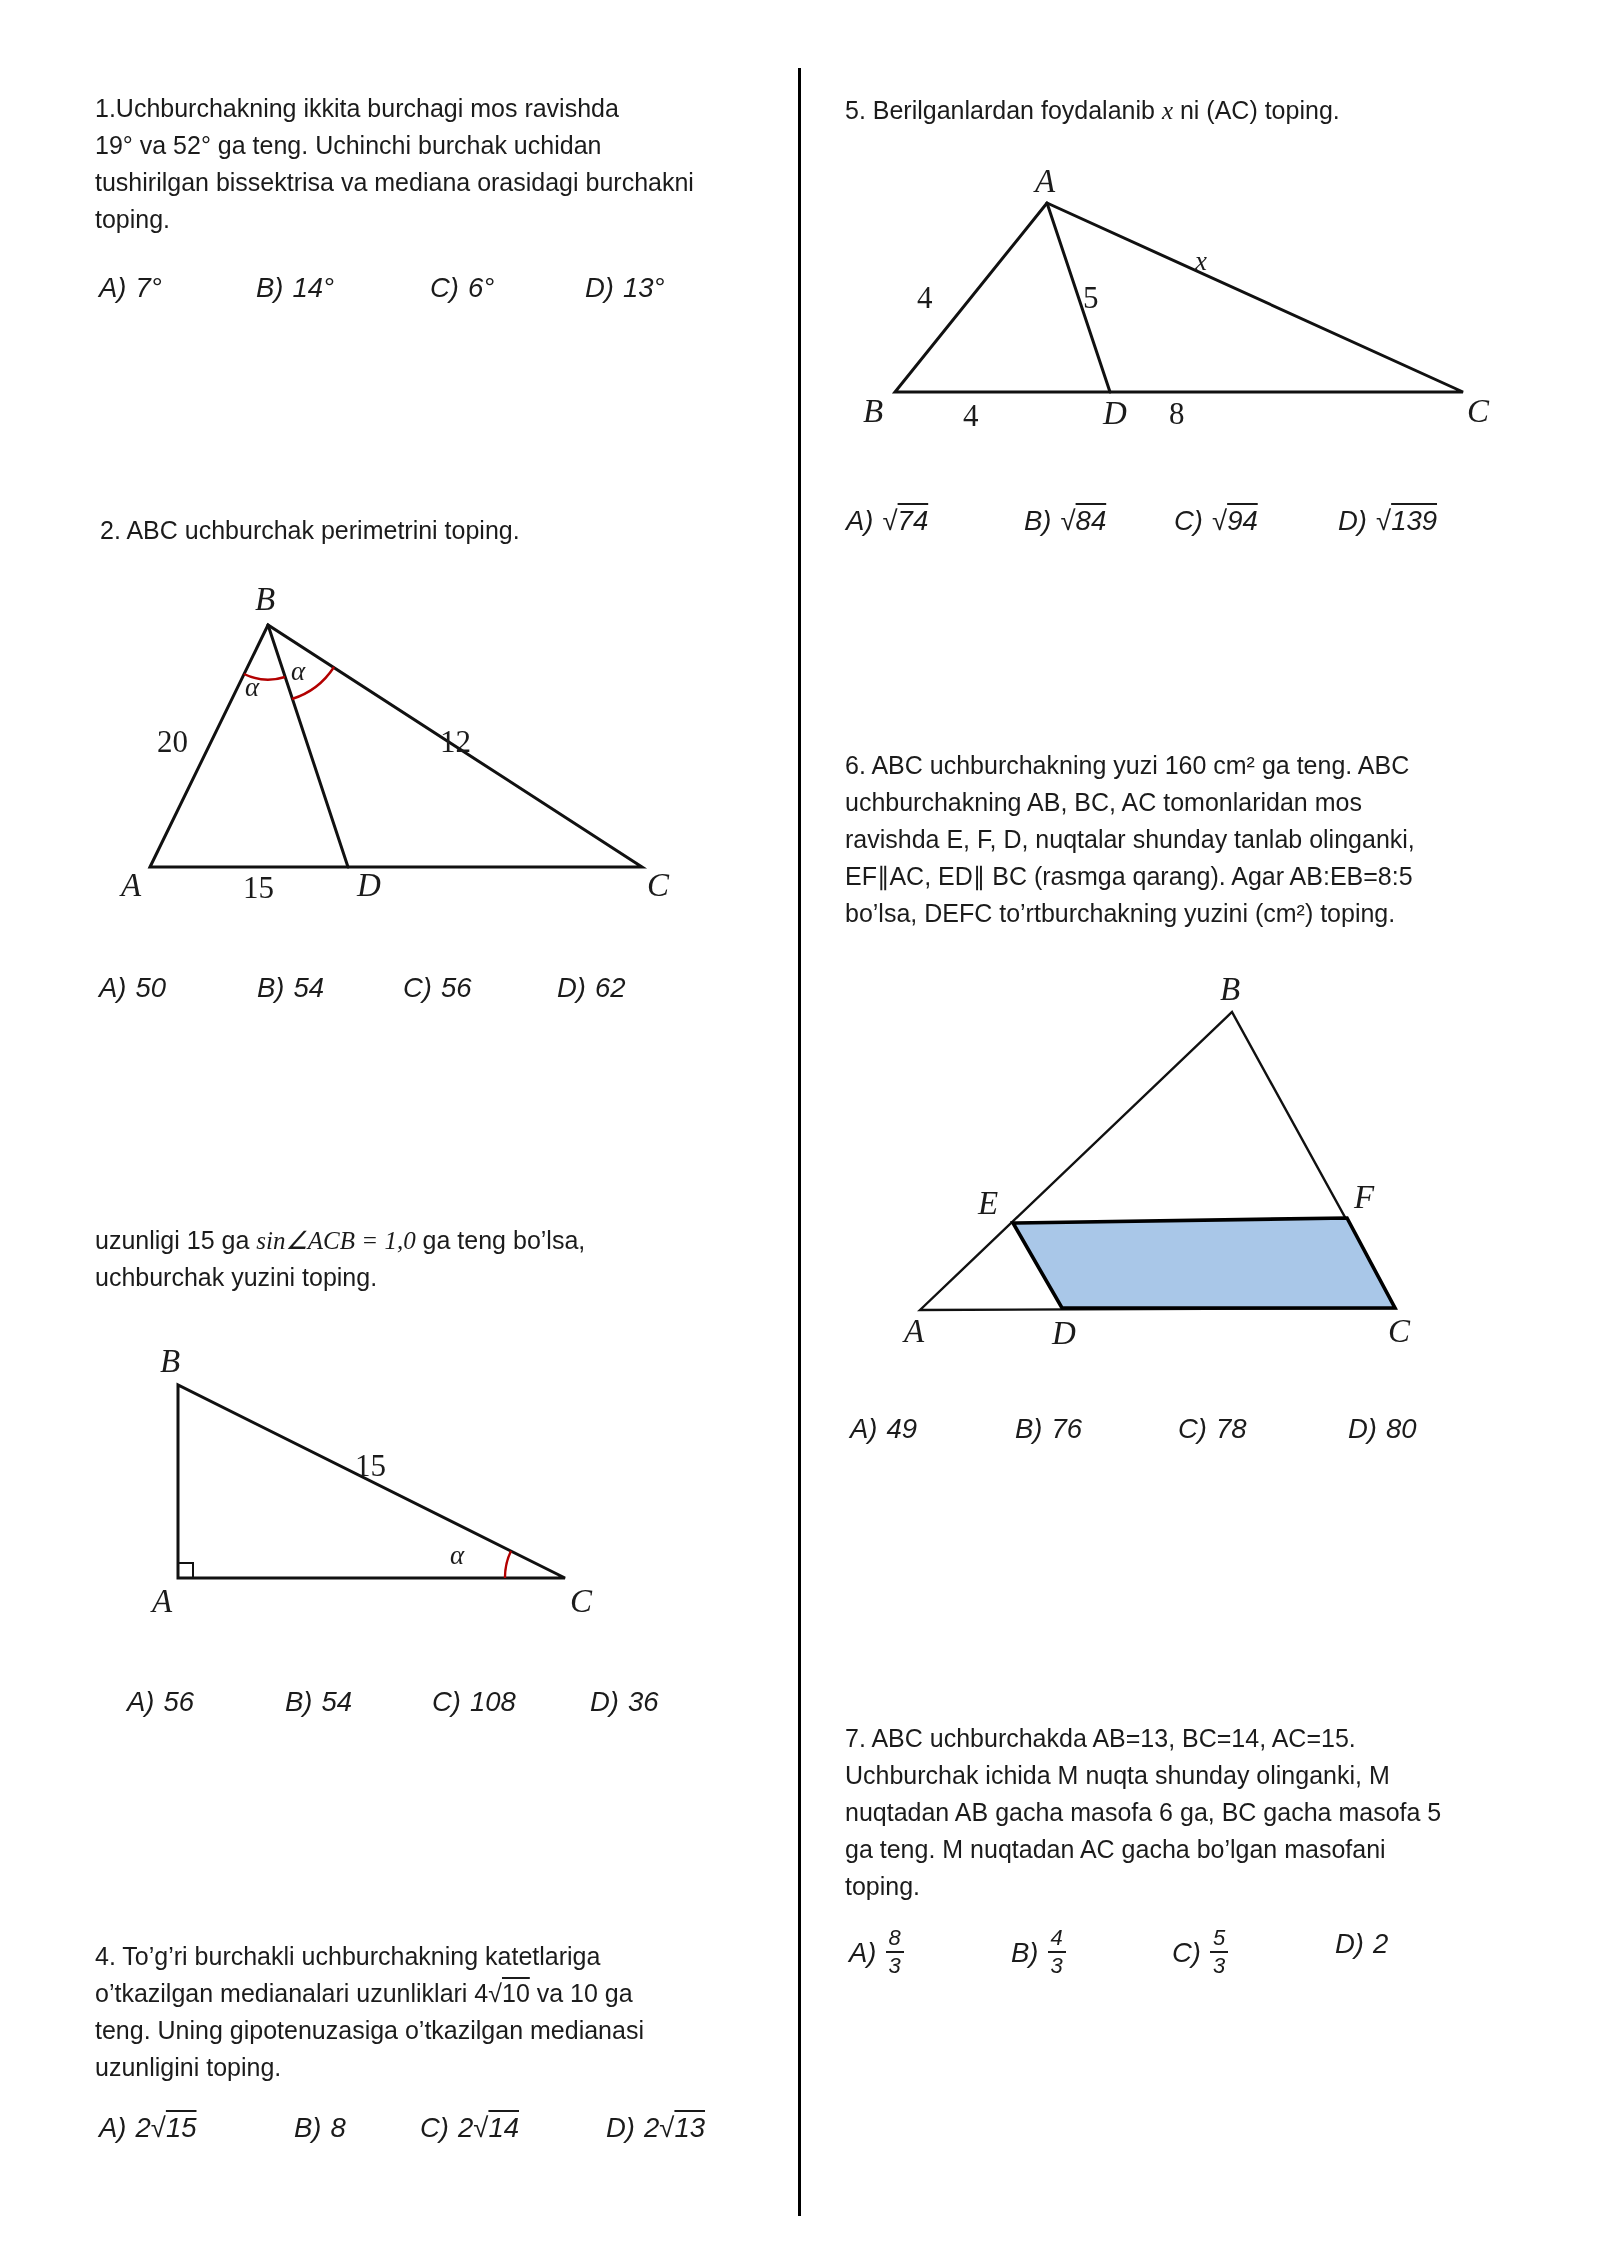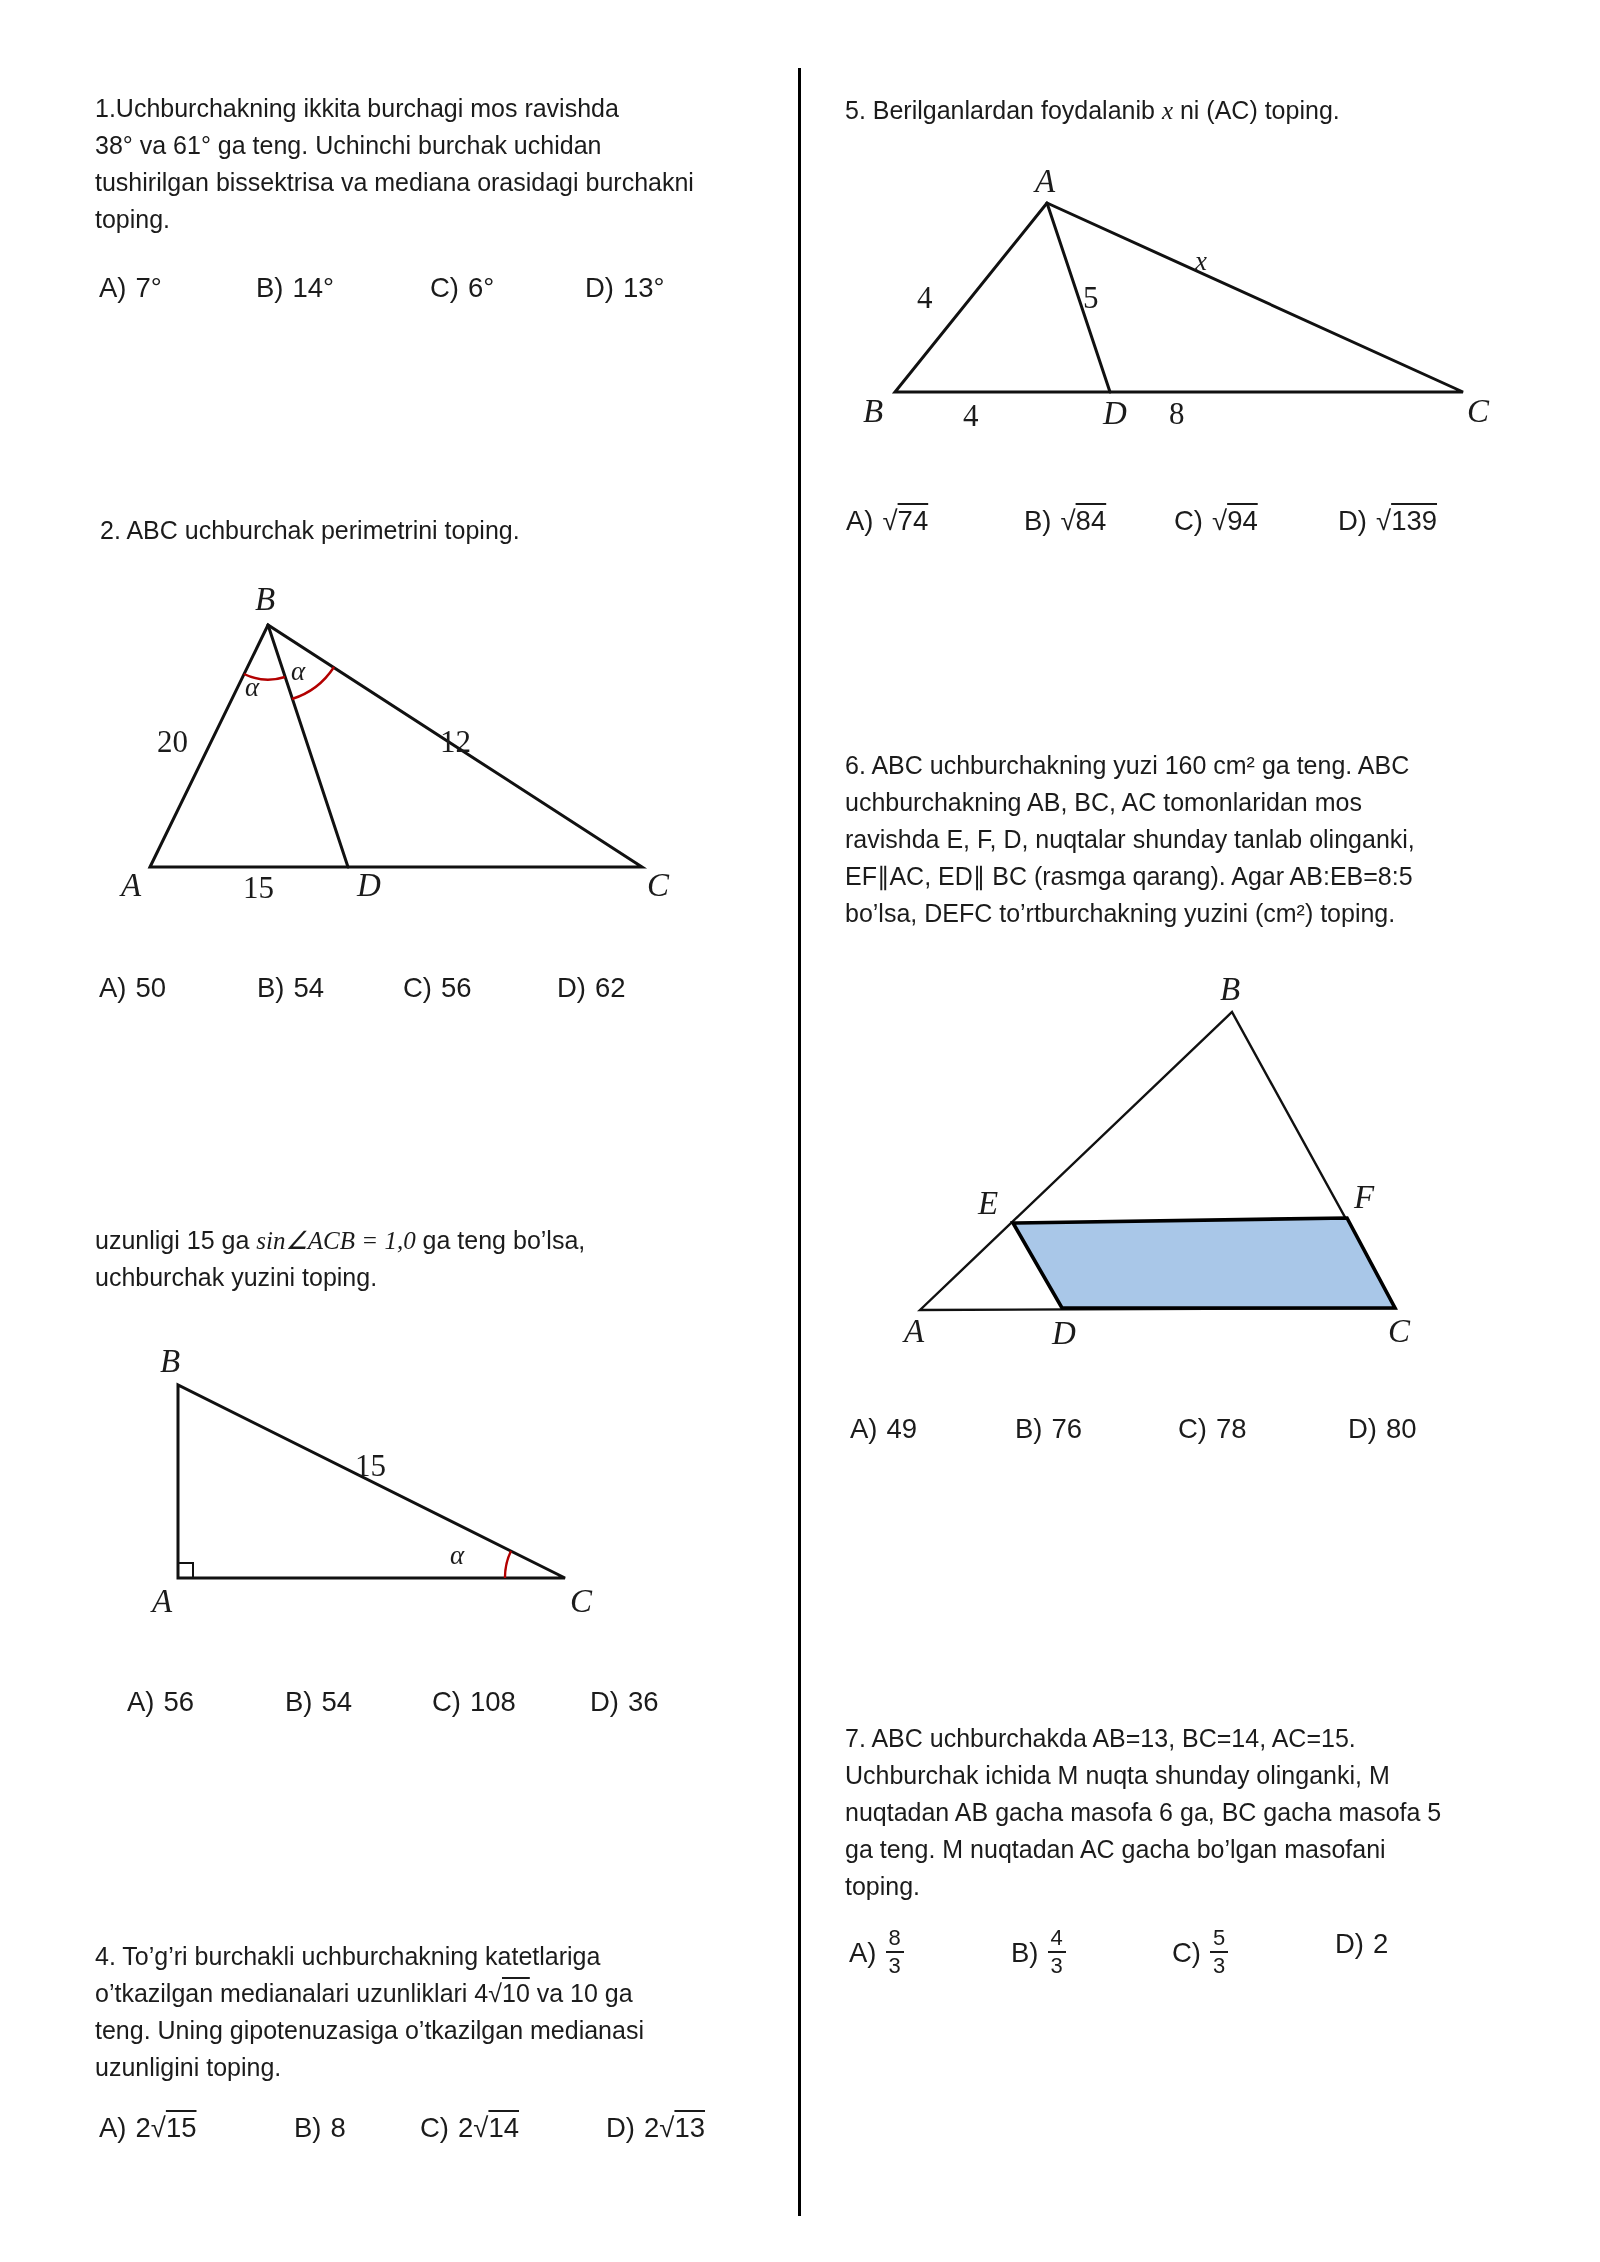--- a/index.html
+++ b/index.html
@@ -2,21 +2,21 @@
 <html><head>
 <meta charset="utf-8">
 <style>
   html,body{margin:0;padding:0;}
   body{
     width:1600px;height:2262px;position:relative;background:#ffffff;
     font-family:"Liberation Sans",sans-serif;color:#1b1b1b;overflow:hidden;
   }
   .para{position:absolute;font-size:25px;line-height:37px;}
   .pline{white-space:nowrap;}
-  .row{position:absolute;left:0;width:1491px;height:80px;}
+  .row{position:absolute;left:0;width:1491px;height:80px;font-style:italic;}
   .opt{position:absolute;top:0;white-space:nowrap;font-size:27.5px;}
   .lab{margin-right:9px;}
   .mi{font-family:"Liberation Serif",serif;font-style:italic;}
   .ov{text-decoration:overline;}
   .fr{display:inline-flex;flex-direction:column;align-items:center;vertical-align:middle;
       font-size:22px;line-height:1.18;transform:translateY(-3px);}
   .fr .nu{border-bottom:2px solid #1b1b1b;padding:0 3px;}
   .divider{position:absolute;left:798px;top:68px;width:3px;height:2148px;background:#000;}
   svg{position:absolute;overflow:visible;}
   svg text{font-family:"Liberation Serif",serif;fill:#1b1b1b;}
@@ -29,21 +29,21 @@
   .ra{fill:none;stroke:#111;stroke-width:2;}
   .pg{stroke:#000;stroke-width:3.6;stroke-linejoin:miter;}
 </style>
 </head>
 <body>
 
 <div class="divider"></div>
 
 <div class="para" style="left:95px;top:90px">
   <div class="pline">1.Uchburchakning ikkita burchagi mos ravishda</div>
-  <div class="pline">38° va 61° ga teng. Uchinchi burchak uchidan</div>
+  <div class="pline">19° va 52° ga teng. Uchinchi burchak uchidan</div>
   <div class="pline">tushirilgan bissektrisa va mediana orasidagi burchakni</div>
   <div class="pline">toping.</div>
 </div>
 <div class="row" style="top:272px">
   <span class="opt" style="left:99px"><span class="lab">A)</span><span>7°</span></span>
   <span class="opt" style="left:256px"><span class="lab">B)</span><span>14°</span></span>
   <span class="opt" style="left:430px"><span class="lab">C)</span><span>6°</span></span>
   <span class="opt" style="left:585px"><span class="lab">D)</span><span>13°</span></span>
 </div>
 

